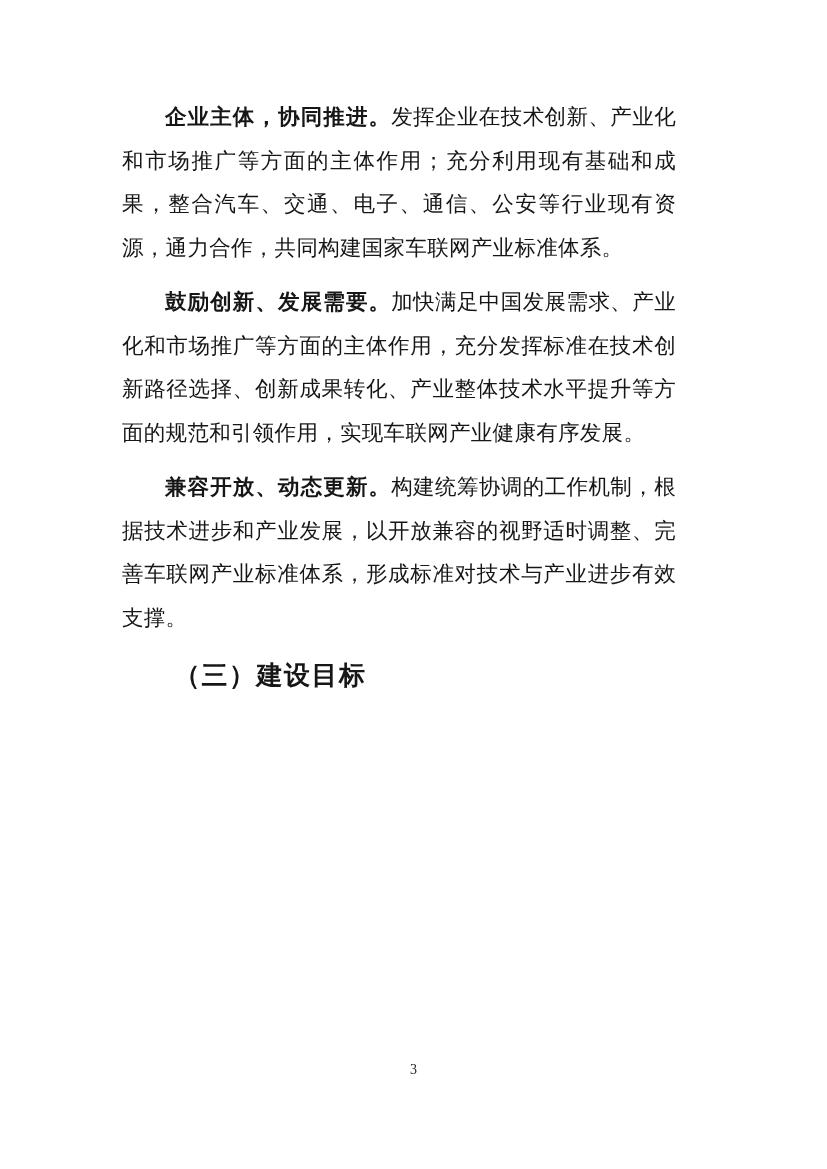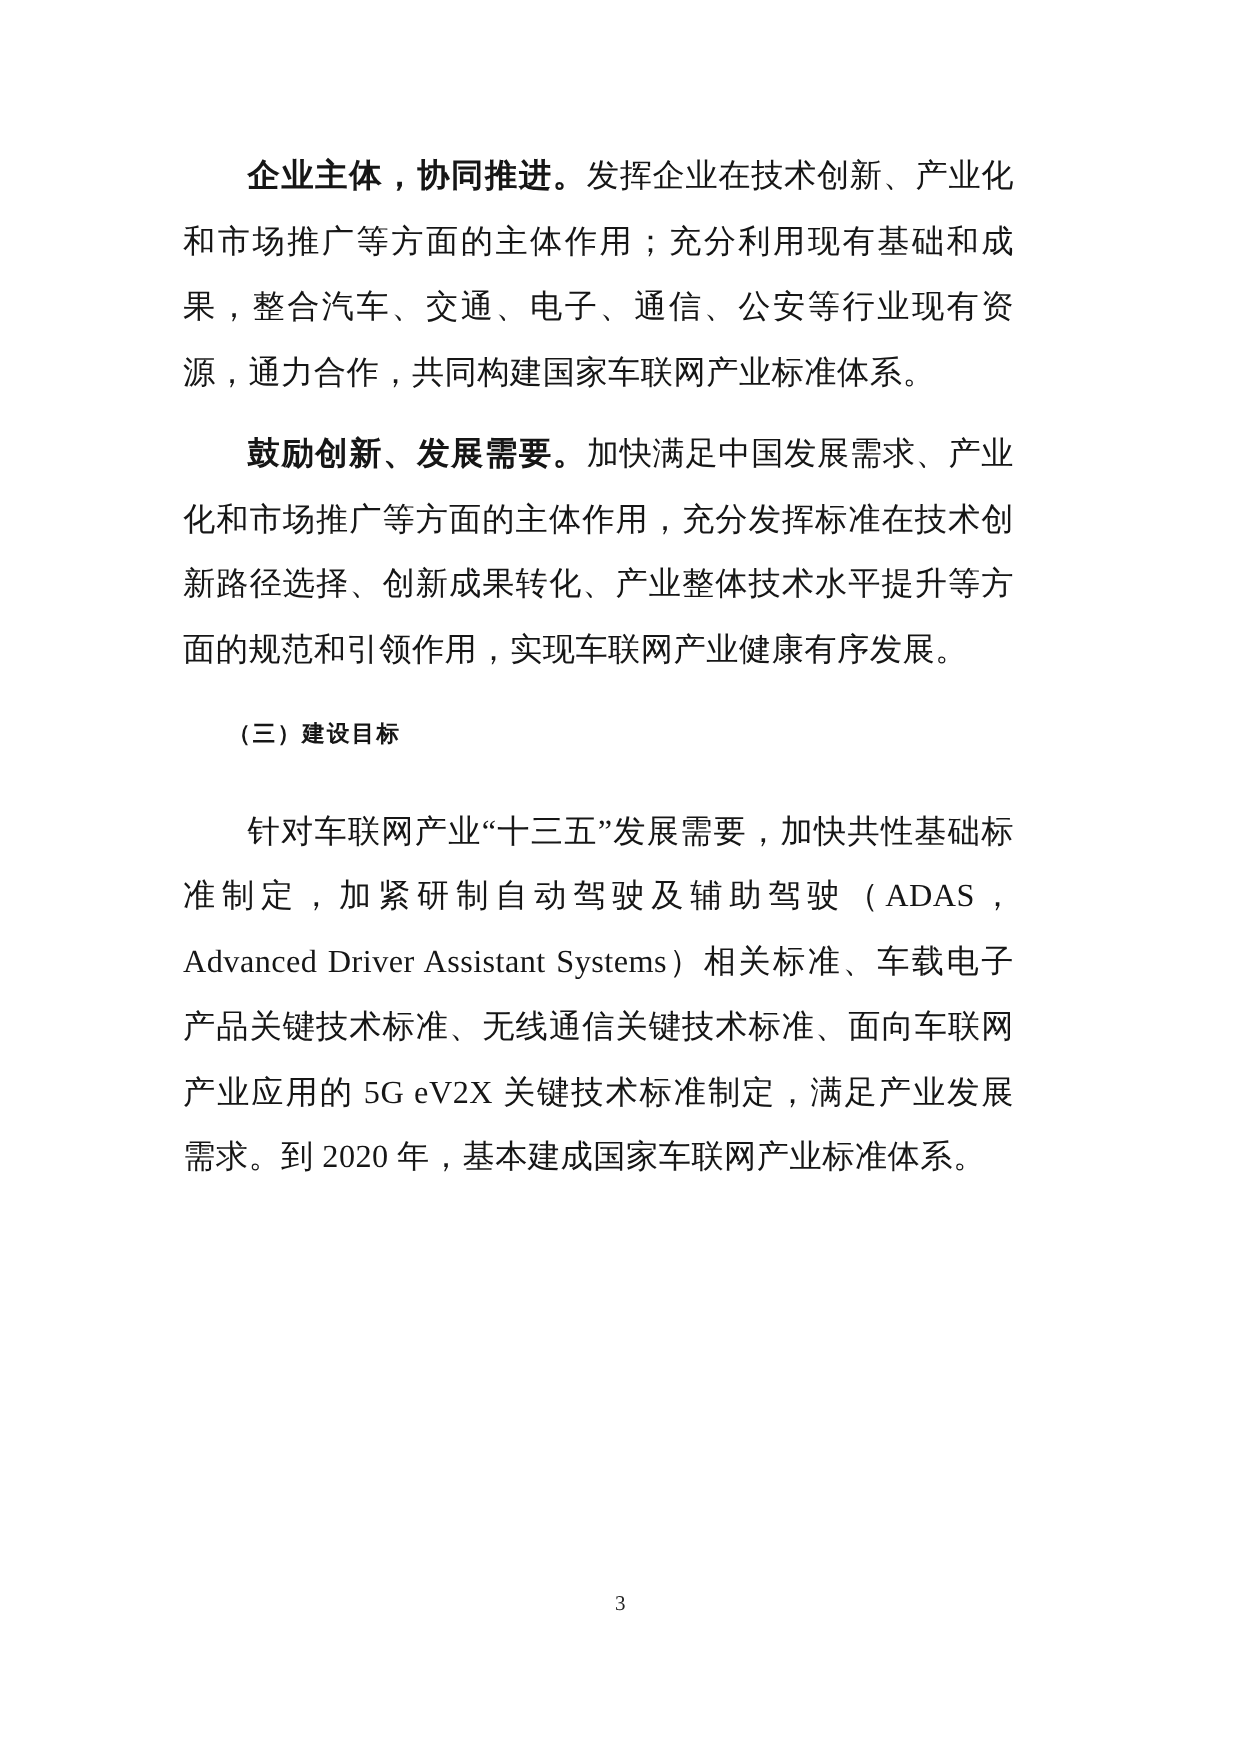--- a/index.html
+++ b/index.html
@@ -32,21 +32,21 @@
     text-align: justify;
     text-indent: 2em;
     letter-spacing: 0.3px;
   }
   .para .lead {
     font-weight: 700;
     letter-spacing: 1px;
   }
   .section-heading {
     margin: 14px 0 20px 0;
-    font-size: 15px;
+    font-size: 26px;
     line-height: 43.5px;
     font-weight: 700;
     text-indent: 2em;
     letter-spacing: 1.5px;
   }
   .goal {
     margin: 0;
   }
   .page-number {
     position: absolute;
@@ -65,20 +65,22 @@
 <div class="page">
 
   <p class="para">
     <span class="lead">企业主体，协同推进。</span><span>发挥企业在技术创新、产业化和市场推广等方面的主体作用；充分利用现有基础和成果，整合汽车、交通、电子、通信、公安等行业现有资源，通力合作，共同构建国家车联网产业标准体系。</span>
   </p>
 
   <p class="para">
     <span class="lead">鼓励创新、发展需要。</span><span>加快满足中国发展需求、产业化和市场推广等方面的主体作用，充分发挥标准在技术创新路径选择、创新成果转化、产业整体技术水平提升等方面的规范和引领作用，实现车联网产业健康有序发展。</span>
   </p>
 
+  <p class="para">
+    <span class="lead">兼容开放、动态更新。</span><span>构建统筹协调的工作机制，根据技术进步和产业发展，以开放兼容的视野适时调整、完善车联网产业标准体系，形成标准对技术与产业进步有效支撑。</span>
+  </p>
 
   <h3 class="section-heading">（三）建设目标</h3>
 
-  <p class="para goal">针对车联网产业“十三五”发展需要，加快共性基础标准制定，加紧研制自动驾驶及辅助驾驶（ADAS，Advanced Driver Assistant Systems）相关标准、车载电子产品关键技术标准、无线通信关键技术标准、面向车联网产业应用的 5G eV2X 关键技术标准制定，满足产业发展需求。到 2020 年，基本建成国家车联网产业标准体系。</p>
 
 </div>
 
 <div class="page-number">3</div>
 
 </body></html>

